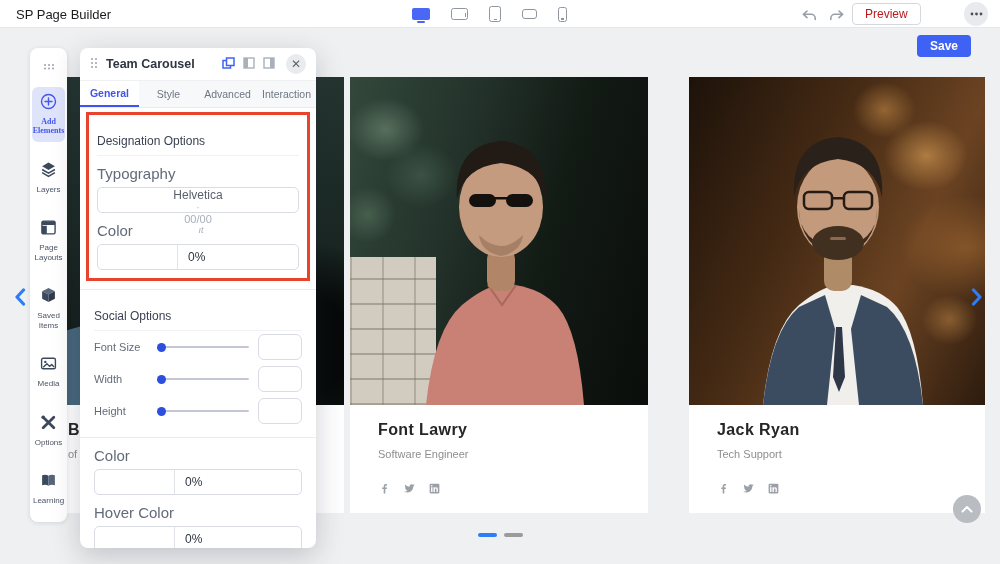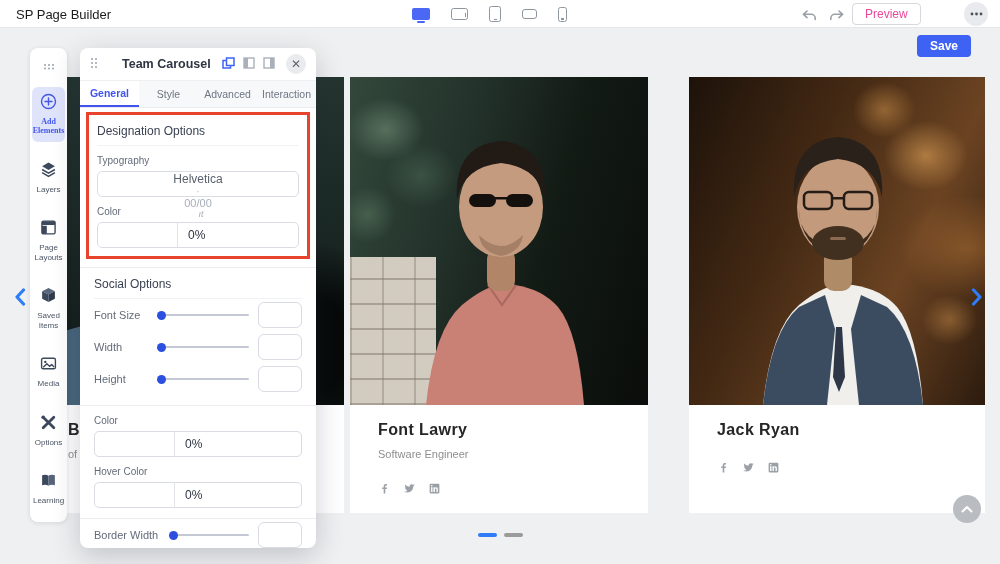--- a/index.html
+++ b/index.html
@@ -19,21 +19,21 @@
   .dv-desktop::after { content:""; position:absolute; left:5px; right:5px; bottom:-3px; height:2px; background:#4b67f5; border-radius:1px; }
   .dv-tab-l { width:17px; height:12px; border:1.5px solid #9096a0; border-radius:2.5px; }
   .dv-tab-l::after { content:""; position:absolute; right:1px; top:3.5px; width:1.5px; height:4px; background:#9096a0; }
   .dv-tab-p { width:12px; height:16px; border:1.5px solid #9096a0; border-radius:2.5px; }
   .dv-tab-p::after { content:""; position:absolute; left:50%; bottom:1px; width:3px; height:1.5px; margin-left:-1.5px; background:#9096a0; }
   .dv-ph-l { width:15px; height:10px; border:1.5px solid #9096a0; border-radius:3px; }
   .dv-ph-p { width:9px; height:15px; border:1.5px solid #9096a0; border-radius:2.5px; }
   .dv-ph-p::after { content:""; position:absolute; left:50%; bottom:1px; width:3px; height:1.5px; margin-left:-1.5px; background:#9096a0; }
   .history-group { position:absolute; left:802px; top:8px; display:flex; gap:12px; }
   .preview-btn { position:absolute; left:852px; top:3px; height:22px; padding:0 12px; border:1px solid #d5d8dd;
-    border-radius:4px; background:#fff; font-size:12px; color:#ec4899; display:flex; align-items:center; cursor:pointer; }
+    border-radius:4px; background:#fff; font-size:12px; color:#b91c1c; display:flex; align-items:center; cursor:pointer; }
   .save-btn { position:absolute; left:917px; top:3px; height:22px; padding:0 13px; background:#3e63f4; border:none;
     border-radius:4px; color:#fff; font-size:12px; font-weight:700; display:flex; align-items:center; cursor:pointer;margin-top:32px; }
   .more-btn { position:absolute; left:964px; top:2px; width:24px; height:24px; border-radius:50%; background:#e9eaee;
     color:#4c4f55; display:flex; align-items:center; justify-content:center; font-size:11px; letter-spacing:1px; cursor:pointer; }
 
   
   .card { position:absolute; top:77px; height:436px; background:#fff; }
   .card-hidden { left:40px; width:304px; z-index:1; }
   .card-mike { left:350px; width:298px; z-index:2; }
   .card-jack { left:689px; width:296px; z-index:2; }
@@ -82,31 +82,31 @@
   .sb-item { display:flex; flex-direction:column; align-items:center; gap:3px; width:33px; padding:6px 1px;
     border-radius:6px; cursor:pointer; }
   .sb-item.active { background:#dfe4fb; }
   .sb-label { font-size:8px; color:#4c5565; text-align:center; line-height:1.2; }
   .sb-item.active .sb-label { color:#4456e8; font-weight:700;font-family:Liberation Serif, serif; }
 
   
   .panel { position:absolute; left:80px; top:48px; width:236px; height:500px; background:#fff; border-radius:8px;
     box-shadow:0 8px 28px rgba(30,35,60,.22); z-index:25; overflow:hidden; }
   .panel-header { height:33px; display:flex; align-items:center; padding:0 10px; border-bottom:1px solid #eef0f2; }
-  .ph-title { font-size:12.5px; font-weight:700; color:#2f3542; margin-left:24px; flex:1; }
+  .ph-title { font-size:12.5px; font-weight:700; color:#2f3542; margin-left:8px; flex:1; }
   .ph-icons { display:flex; align-items:center; gap:8px; }
   .close-btn { width:20px; height:20px; border-radius:50%; background:#e9ebee; color:#5d646e; font-size:12px;
     display:flex; align-items:center; justify-content:center; margin-left:3px; cursor:pointer; }
   .panel-tabs { display:flex; height:27px; background:#f7f8fa; border-bottom:1px solid #ececf0; }
   .tab { flex:1; display:flex; align-items:center; justify-content:center; font-size:10.5px; color:#6e7683; cursor:pointer; }
   .tab.active { background:#fff; color:#4053ee; font-weight:700; border-bottom:2px solid #4053ee; }
 
   .red-box { margin:4px 6px 0; border:3px solid #e8432d; padding:0 8px 8px; }
-  .sec-heading { font-size:12px; color:#3a4252; padding:9px 0 7px; border-bottom:1px solid #f1f2f5; }
-  .field-label { font-size:10px; color:#636b79; margin:9px 0 5px; }
+  .sec-heading { font-size:12px; color:#3a4252; padding:9px 0 7px; border-bottom:1px solid #f1f2f5;margin-top:10px; }
+  .field-label { font-size:15px; color:#636b79; margin:9px 0 5px; }
   .font-input { height:26px; border:1px solid #d9dde3; border-radius:5px; display:flex; align-items:center;
     padding:0 8px; font-size:12px; color:#59616e; background:#fff; cursor:pointer;flex-direction:column; }
   .font-name { flex:1; }
   .font-sep { color:#b6bcc6; margin:0 5px; font-size:10px; }
   .font-counter { color:#a7aeb9; font-size:11px; }
   .font-unit { color:#a7aeb9; font-size:9px; margin-left:6px; font-style:italic; }
   .color-control { height:26px; border:1px solid #d9dde3; border-radius:5px; display:flex; align-items:stretch;
     overflow:hidden; background:#fff; cursor:pointer; }
   .swatch-wrap { width:80px; border-right:1px solid #e0e3e8; padding:4px 6px; }
   .swatch { width:100%; height:100%; border-radius:3px;
@@ -188,20 +188,21 @@
       <path d="M105 120 Q102 64 149 60 Q196 64 193 120 Q186 86 149 82 Q112 86 105 120 Z" fill="#2a211a"></path>
       <rect x="115" y="115" width="28" height="17" rx="5" fill="none" stroke="#241c15" stroke-width="2.5"></rect>
       <rect x="155" y="115" width="28" height="17" rx="5" fill="none" stroke="#241c15" stroke-width="2.5"></rect>
       <rect x="142" y="120" width="14" height="2.5" fill="#241c15"></rect>
       <ellipse cx="149" cy="166" rx="26" ry="17" fill="#41301f"></ellipse>
       <rect x="141" y="160" width="16" height="3" rx="1.5" fill="#8a6a50"></rect>
     </svg>
   </div>
   <div class="info">
     <div class="member-name">Jack Ryan</div>
+    <div class="member-role">Tech Support</div>
     <div class="socials">
       <span class="soc">
         <svg viewBox="0 0 24 24" fill="#9aa0a6">
             <path d="M13.5 21v-8h2.7l.4-3h-3.1V8.1c0-.9.3-1.5 1.6-1.5h1.6V3.9c-.3 0-1.2-.1-2.3-.1-2.3 0-3.9 1.4-3.9 4v2.2H7.8v3h2.7v8h3z"></path>
           </svg>
       </span>
       <span class="soc">
         <svg viewBox="0 0 24 24" fill="#9aa0a6">
             <path d="M22 5.8c-.7.3-1.5.5-2.3.6.8-.5 1.4-1.2 1.7-2.1-.8.5-1.6.8-2.5 1C18.2 4.5 17.1 4 16 4c-2.2 0-3.9 1.8-3.9 3.9 0 .3 0 .6.1.9-3.3-.2-6.2-1.7-8.1-4.1-.3.6-.5 1.2-.5 2 0 1.4.7 2.6 1.7 3.3-.6 0-1.2-.2-1.8-.5v.1c0 1.9 1.4 3.5 3.1 3.8-.3.1-.7.1-1 .1-.2 0-.5 0-.7-.1.5 1.6 1.9 2.7 3.6 2.7-1.3 1-3 1.6-4.8 1.6H2c1.7 1.1 3.8 1.7 6 1.7 7.2 0 11.1-6 11.1-11.1v-.5c.8-.5 1.4-1.2 1.9-1.9z"></path>
           </svg>

